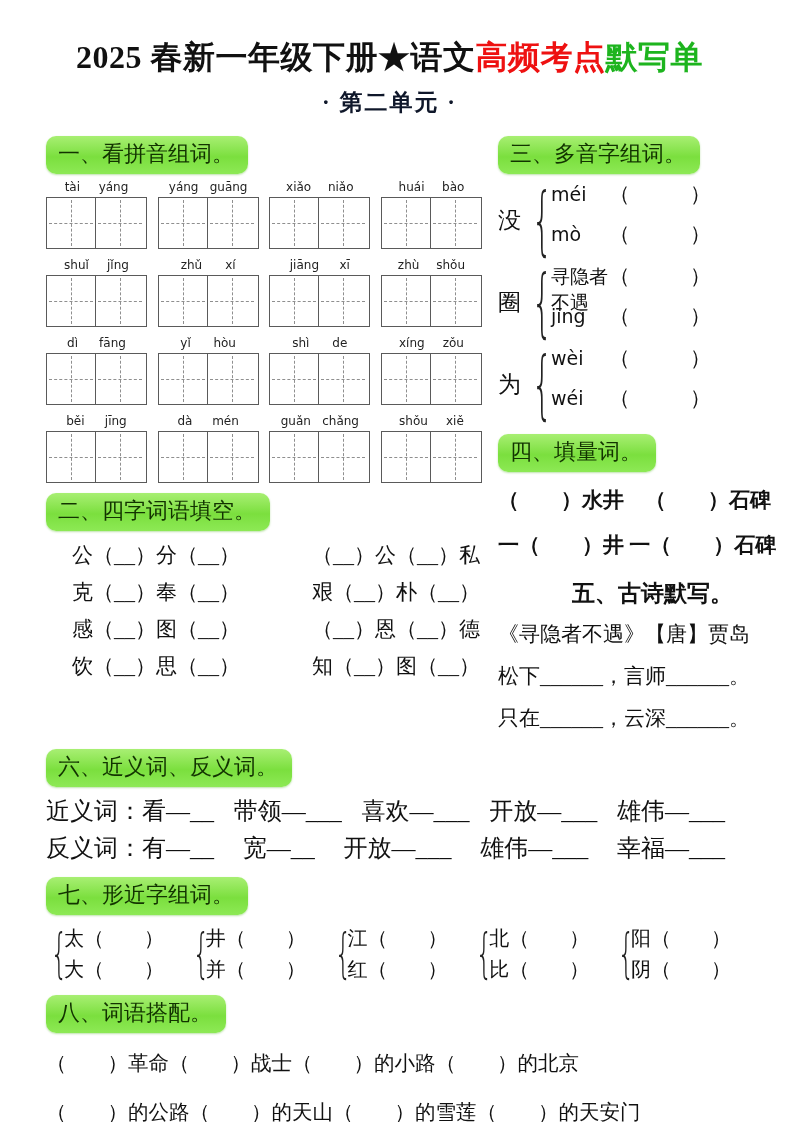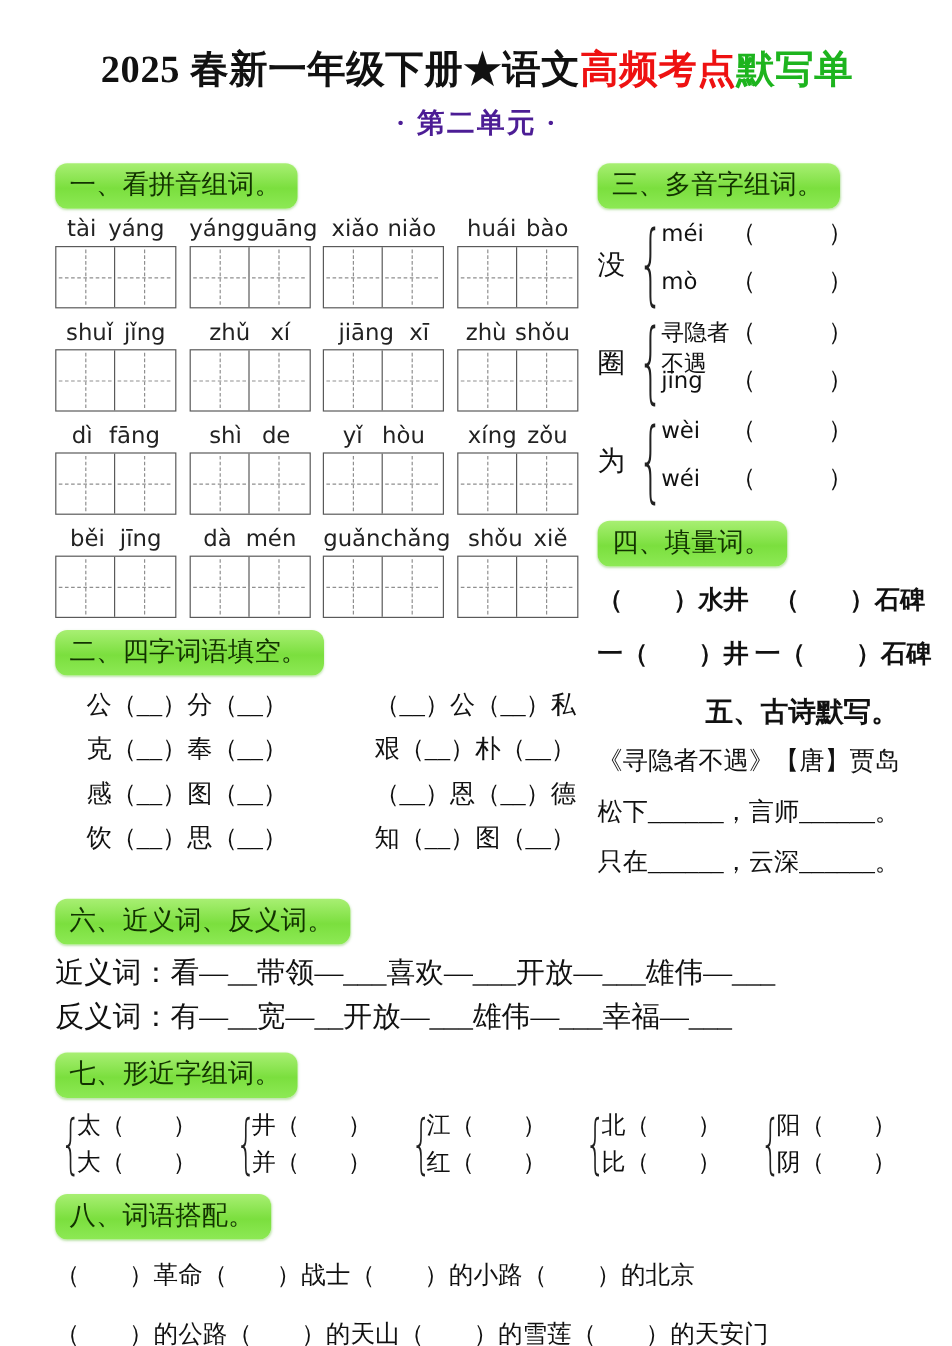--- a/index.html
+++ b/index.html
@@ -1,43 +1,43 @@
 <!DOCTYPE html>
 <html><head>
 <meta charset="utf-8">
 <style>
   html,body{margin:0;padding:0;background:#ffffff;}
   .page{
     width:793px;height:1122px;box-sizing:border-box;
-    padding:36px 44px 0 46px;position:relative;overflow:hidden;
+    padding:36px 60px 0 46px;position:relative;overflow:hidden;
     background:#ffffff;color:#111;
     font-family:"Liberation Serif","DejaVu Serif",serif;
   }
   .title{text-align:center;font-size:32px;font-weight:bold;letter-spacing:.5px;white-space:nowrap;}
   .t-red{color:#ee1111;}
   .t-green{color:#1db41e;}
-  .subtitle{text-align:center;font-size:23px;color:#4c1d95;margin-top:7px;font-weight:bold;letter-spacing:2px;}
+  .subtitle{text-align:center;font-size:23px;color:#0f172a;margin-top:7px;font-weight:bold;letter-spacing:2px;}
 
   .hl{
     display:inline-block;
     background:linear-gradient(180deg,#a8ef73 0%,#7bdf3e 55%,#8de955 100%);
     border-radius:10px;padding:3px 14px 5px 12px;
     font-size:22px;font-weight:normal;color:#123300;
     box-shadow:0 1px 2px rgba(110,190,70,.45);
   }
   .hlwrap{margin:10px 0 6px;}
 
   .cols{display:flex;gap:14px;margin-top:8px;}
   .col-left{width:438px;flex:none;}
   .col-right{flex:1;min-width:0;}
 
   
   .prow{display:flex;justify-content:space-between;margin:6px 2px 9px 0;}
   .pgroup{width:101px;}
-  .pys{display:flex;justify-content:space-evenly;font-family:"DejaVu Sans",sans-serif;font-size:19px;color:#222;margin-bottom:3px;}
+  .pys{display:flex;justify-content:space-evenly;font-family:"DejaVu Sans",sans-serif;font-size:12px;color:#222;margin-bottom:3px;}
   .tbox{display:flex;border:1.7px solid #5a5a5a;}
   .tcell{width:48px;height:50px;position:relative;}
   .tcell+.tcell{border-left:1.7px solid #5a5a5a;}
   .tcell::before{content:"";position:absolute;left:50%;top:2px;bottom:2px;border-left:1.3px dashed #8f8f8f;}
   .tcell::after{content:"";position:absolute;top:50%;left:2px;right:2px;border-top:1.3px dashed #8f8f8f;}
 
   
   .s2rows{margin-top:6px;}
   .s2row{display:flex;justify-content:space-between;font-size:21px;line-height:37px;padding:0 4px 0 26px;white-space:pre;gap:40px;}
 
@@ -54,21 +54,21 @@
   
   .s4row{font-size:21px;line-height:45px;white-space:pre;font-weight:bold;}
 
   
   .s5h{font-size:23px;font-weight:bold;margin:10px 0 4px;text-align:right;}
   .s5line{font-size:21px;line-height:42px;white-space:pre;}
 
   
   .s6row{display:flex;font-size:24px;line-height:37px;white-space:pre;}
   .s6label{flex:none;}
-  .s6items{flex:1;display:flex;justify-content:flex-start;padding-right:8px;}
+  .s6items{flex:1;display:flex;justify-content:space-between;padding-right:8px;}
 
   
   .s7row{display:flex;justify-content:space-between;margin-top:8px;padding-right:2px;}
   .pair{display:flex;align-items:center;}
   .pair-brace{font-family:"DejaVu Sans",sans-serif;font-size:54px;font-weight:200;transform:scaleX(.5);width:18px;line-height:54px;color:#222;flex:none;}
   .pair-lines div{font-size:20px;line-height:31px;white-space:pre;}
 
   
   .s8row{display:flex;font-size:20.5px;line-height:49px;white-space:pre;padding-right:2px;}
 </style>
@@ -178,32 +178,32 @@
               <span>dì</span>
               <span>fāng</span>
             </div>
           <div class="tbox">
               <div class="tcell"></div>
               <div class="tcell"></div>
             </div>
         </div>
         <div class="pgroup">
           <div class="pys">
+              <span>yǐ</span>
+              <span>hòu</span>
+            </div>
+          <div class="tbox">
+              <div class="tcell"></div>
+              <div class="tcell"></div>
+            </div>
+        </div>
+        <div class="pgroup">
+          <div class="pys">
               <span>shì</span>
               <span>de</span>
-            </div>
-          <div class="tbox">
-              <div class="tcell"></div>
-              <div class="tcell"></div>
-            </div>
-        </div>
-        <div class="pgroup">
-          <div class="pys">
-              <span>yǐ</span>
-              <span>hòu</span>
             </div>
           <div class="tbox">
               <div class="tcell"></div>
               <div class="tcell"></div>
             </div>
         </div>
         <div class="pgroup">
           <div class="pys">
               <span>xíng</span>
               <span>zǒu</span>

